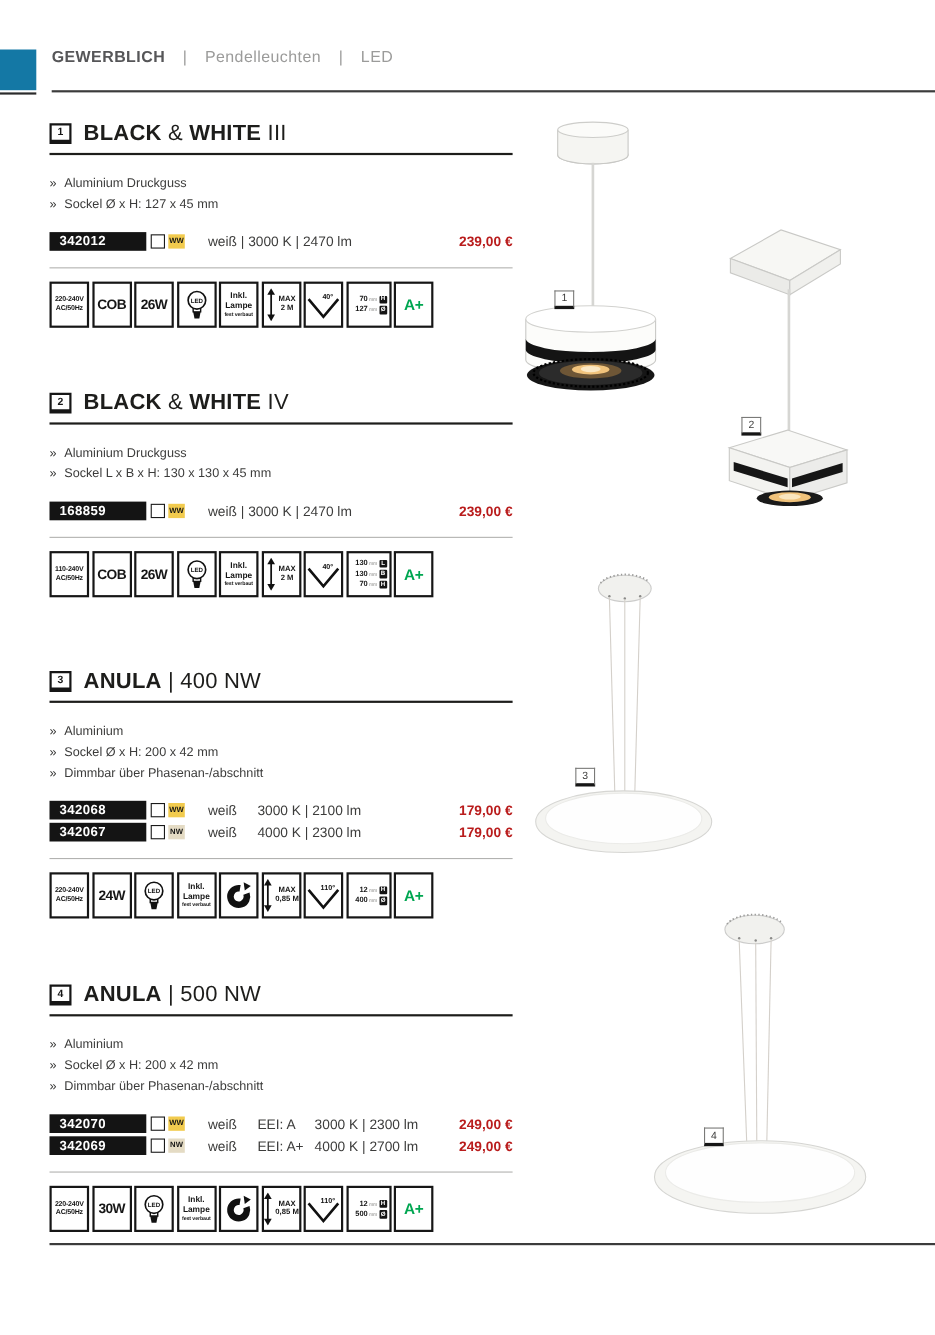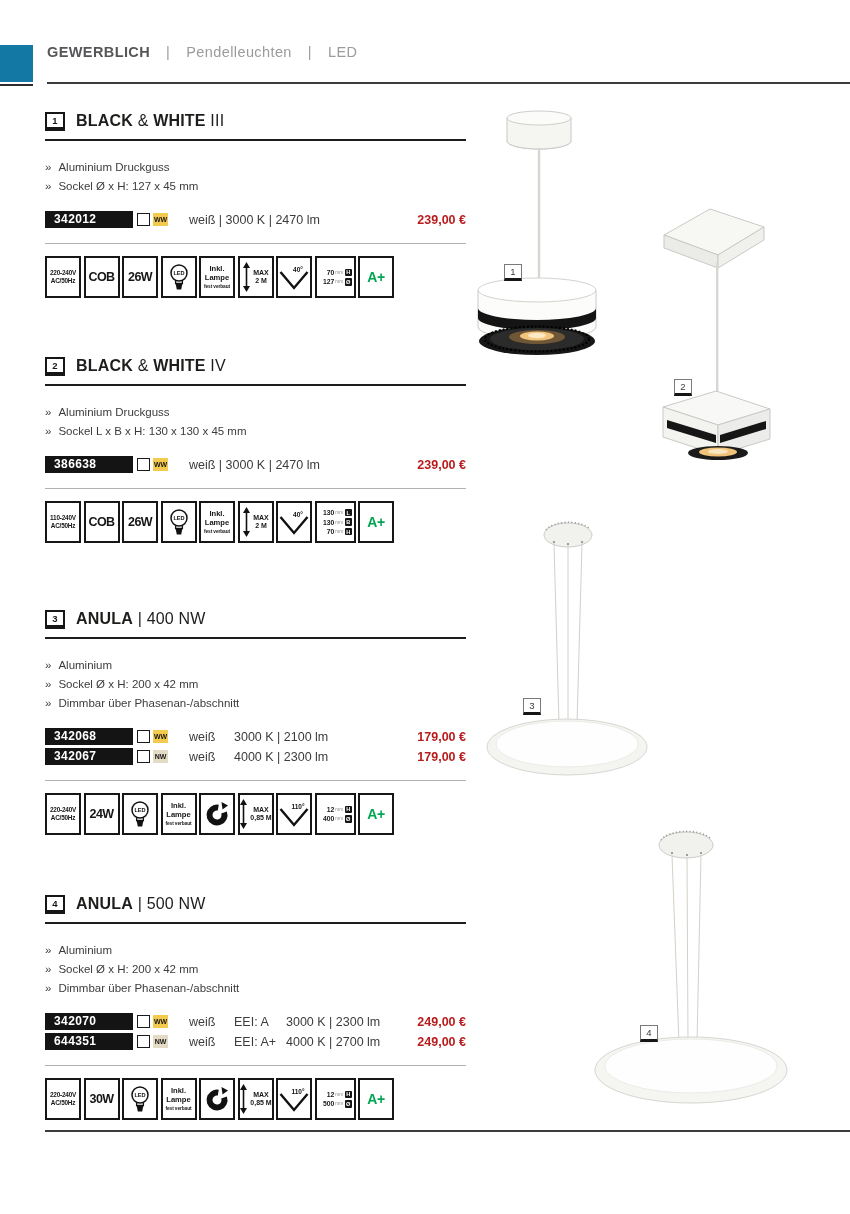--- a/index.html
+++ b/index.html
@@ -12,21 +12,21 @@
   .crumb{position:absolute;left:47px;top:44px;font-size:14.5px;letter-spacing:.4px;color:#9b9b9a;
          display:flex;gap:16px;align-items:flex-end}
   .crumb .cat{color:#565658;font-weight:bold}
   .header-rule{position:absolute;left:47px;top:82px;right:0;height:2px;background:#3c3c3c}
   .bottom-rule{position:absolute;left:45px;top:1130px;right:0;height:2px;background:#3c3c3c}
   
   .product-section{position:absolute;left:45px;width:421px}
   .sec-head{display:flex;align-items:center;gap:11px;height:22px}
   .num-box{width:20px;height:19px;border:2px solid #161616;border-bottom-width:4px;
            font-size:9.5px;font-weight:bold;color:#161616;display:flex;align-items:center;justify-content:center;flex:none}
-  .sec-title{font-size:16px;font-weight:normal;color:#1d1d1b;letter-spacing:.2px;white-space:pre}
+  .sec-title{font-size:20px;font-weight:normal;color:#1d1d1b;letter-spacing:.2px;white-space:pre}
   .sec-title .tp-b{font-weight:bold}
   .rule-thick{height:2px;background:#1d1d1b;margin-top:7px}
   .bullets{list-style:none;margin-top:17px;font-size:11.5px;color:#3c3c3b;line-height:19px}
   .bullets .marker{margin-right:7px}
   .rows{margin-top:14px}
   .row{display:flex;align-items:center;height:19px;margin-bottom:1px;font-size:12.5px;color:#3c3c3b}
   .sku{width:88px;height:17px;background:#141414;color:#fff;font-weight:bold;font-size:12px;
        line-height:17px;padding-left:9px;letter-spacing:.4px;flex:none}
   .swatch{width:13px;height:13px;border:1.5px solid #1a1a1a;background:#fff;margin-left:4px;flex:none}
   .temp{width:15px;height:13px;margin-left:3px;font-size:7px;font-weight:bold;color:#161616;
@@ -165,21 +165,21 @@
       <div class="num-box">2</div>
       <h2 class="sec-title"><span class="tp-b">BLACK</span><span class="tp-r"> &amp; </span><span class="tp-b">WHITE</span><span class="tp-r"> IV</span></h2>
     </div>
     <div class="rule-thick"></div>
     <ul class="bullets">
         <li><span class="marker">»</span>Aluminium Druckguss</li>
         <li><span class="marker">»</span>Sockel L x B x H: 130 x 130 x 45 mm</li>
       </ul>
     <div class="rows">
         <div class="row">
-          <div class="sku">386638</div>
+          <div class="sku">168859</div>
           <div class="swatch"></div>
           <div class="temp ww">WW</div>
           <div class="desc fill">weiß | 3000 K | 2470 lm</div>
           <div class="price">239,00 €</div>
         </div>
       </div>
     <div class="rule-thin"></div>
     <div class="icon-row">
         <div class="icon-box">
           <div class="ic-line">110-240V</div>
@@ -357,21 +357,21 @@
         <div class="row">
           <div class="sku">342070</div>
           <div class="swatch"></div>
           <div class="temp ww">WW</div>
           <div class="desc fixed">weiß</div>
           <div class="eei">EEI: A</div>
           <div class="specs">3000 K | 2300 lm</div>
           <div class="price">249,00 €</div>
         </div>
         <div class="row">
-          <div class="sku">644351</div>
+          <div class="sku">342069</div>
           <div class="swatch"></div>
           <div class="temp nw">NW</div>
           <div class="desc fixed">weiß</div>
           <div class="eei">EEI: A+</div>
           <div class="specs">4000 K | 2700 lm</div>
           <div class="price">249,00 €</div>
         </div>
       </div>
     <div class="rule-thin"></div>
     <div class="icon-row">

